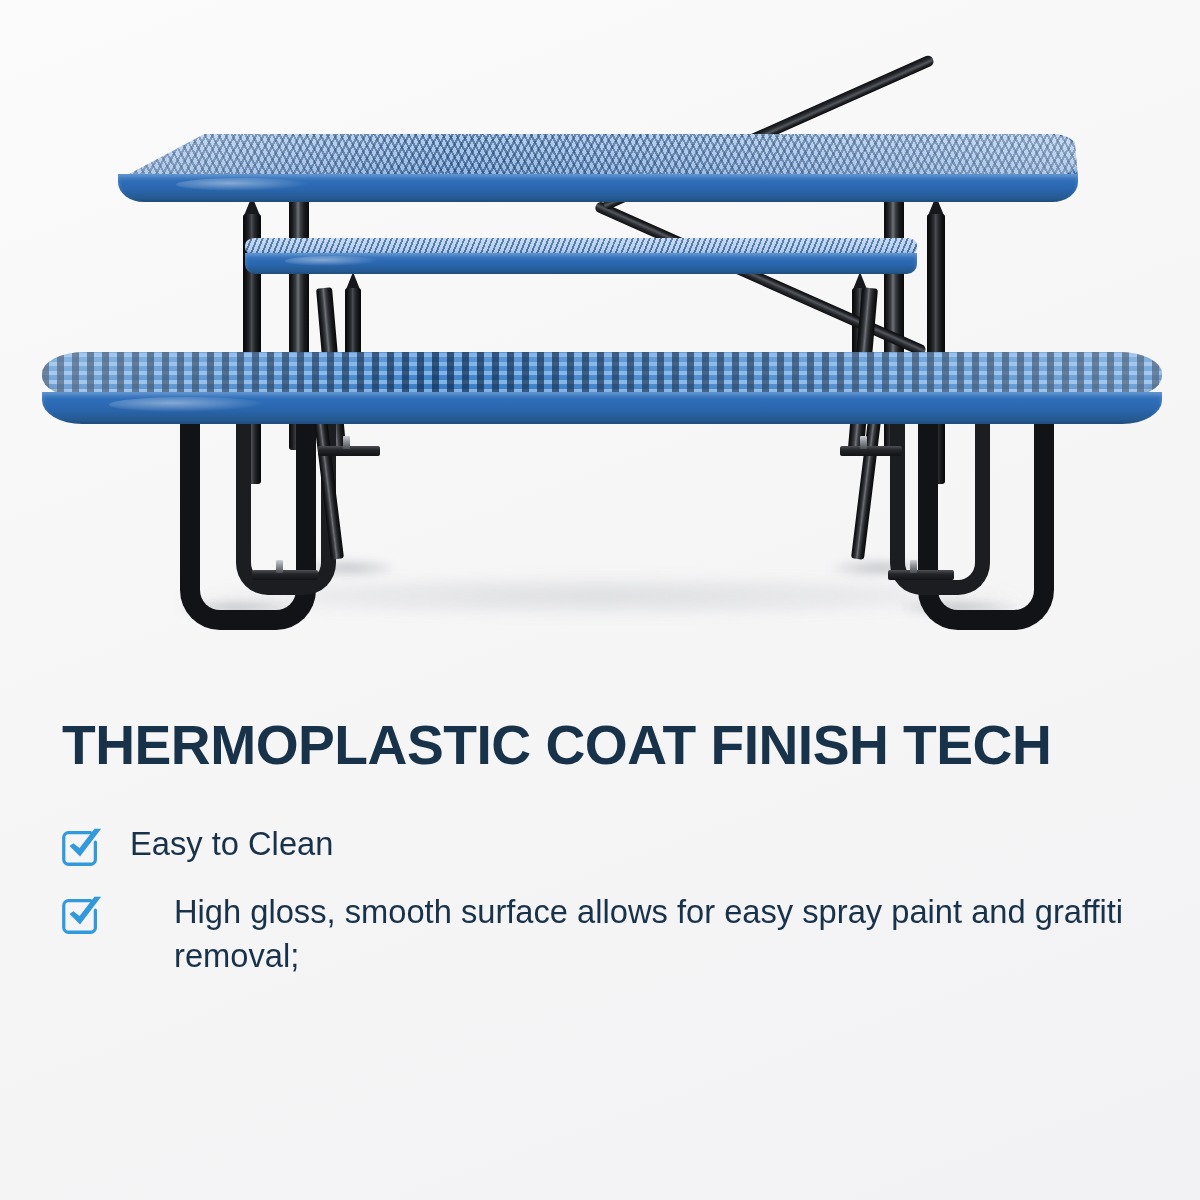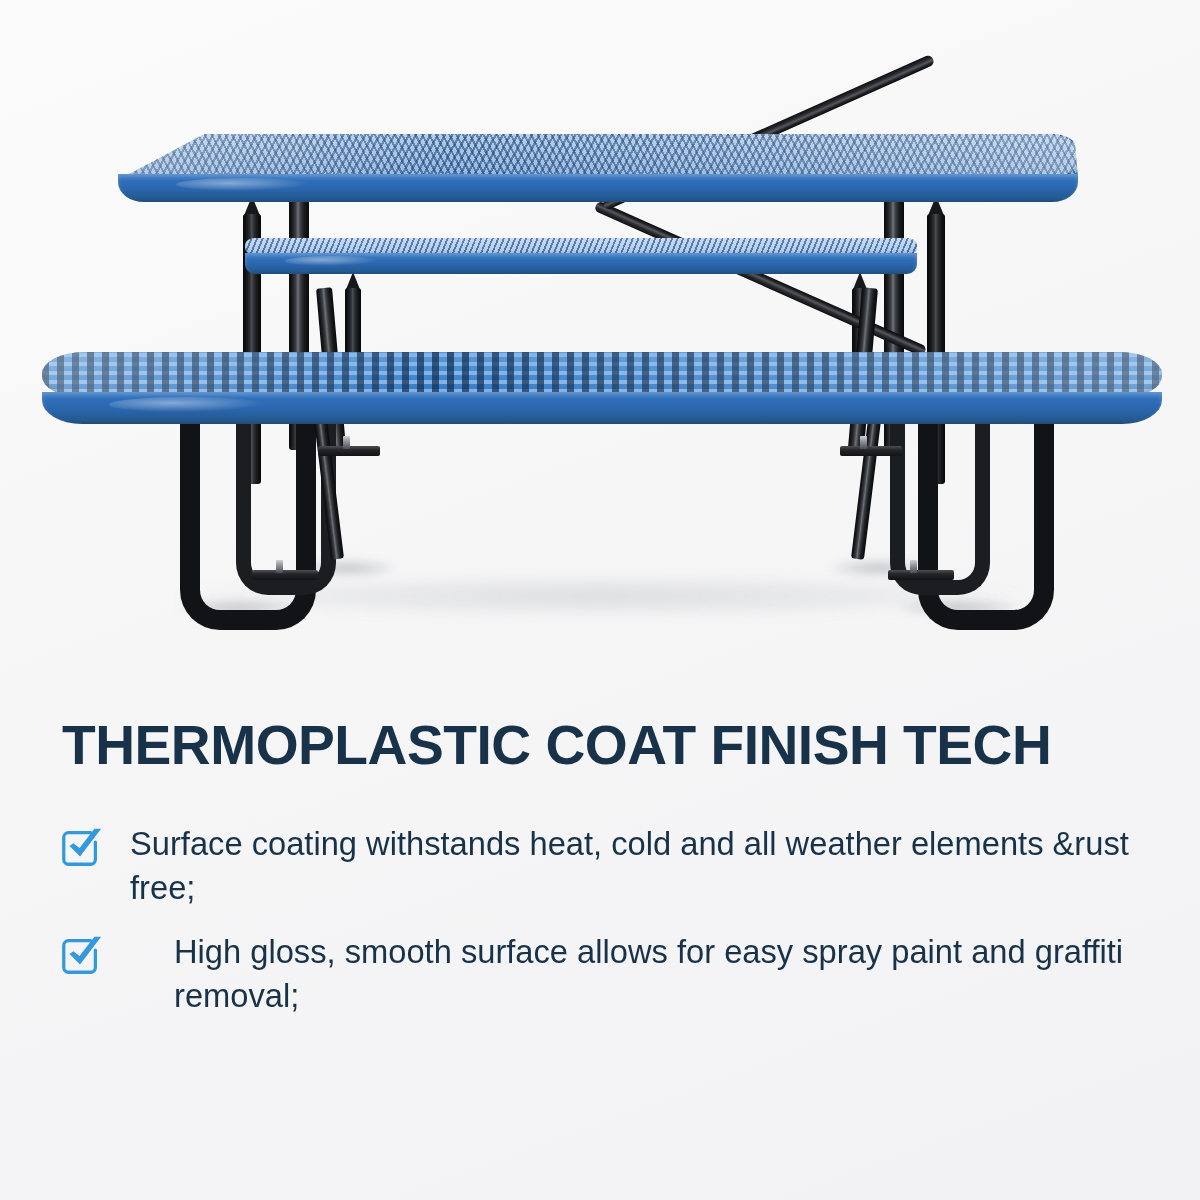--- a/index.html
+++ b/index.html
@@ -344,30 +344,30 @@
     <div class="foot-bolt" style="left:910px; top:560px;"></div>
 
   </div>
 
   <div id="copy">
 
     <div id="headline">THERMOPLASTIC COAT FINISH TECH</div>
 
     <div id="bullets">
 
-
       <div class="bullet">
         <span class="check-icon">
           <svg viewBox="0 0 48 48" width="46" height="46" aria-hidden="true">
             <path d="M39 19 V37 a5 5 0 0 1 -5 5 H11 a5 5 0 0 1 -5 -5 V14 a5 5 0 0 1 5 -5 H34" fill="none" stroke="#3399dd" stroke-width="3.4" stroke-linecap="round"></path>
             <path d="M12 23 L23 34 L45 5 L38 5 L22.5 25 L16 20 Z" fill="#3399dd"></path>
           </svg>
         </span>
-        <span class="bullet-text">Surface coating withstands heat, cold and all weather elements &amp;rust free;</span>
+        <span class="bullet-text">Easy to Clean</span>
       </div>
+
 
       <div class="bullet">
         <span class="check-icon">
           <svg viewBox="0 0 48 48" width="46" height="46" aria-hidden="true">
             <path d="M39 19 V37 a5 5 0 0 1 -5 5 H11 a5 5 0 0 1 -5 -5 V14 a5 5 0 0 1 5 -5 H34" fill="none" stroke="#3399dd" stroke-width="3.4" stroke-linecap="round"></path>
             <path d="M12 23 L23 34 L45 5 L38 5 L22.5 25 L16 20 Z" fill="#3399dd"></path>
           </svg>
         </span>
         <span class="bullet-text">High gloss, smooth surface allows for easy spray paint and graffiti removal;</span>
       </div>

